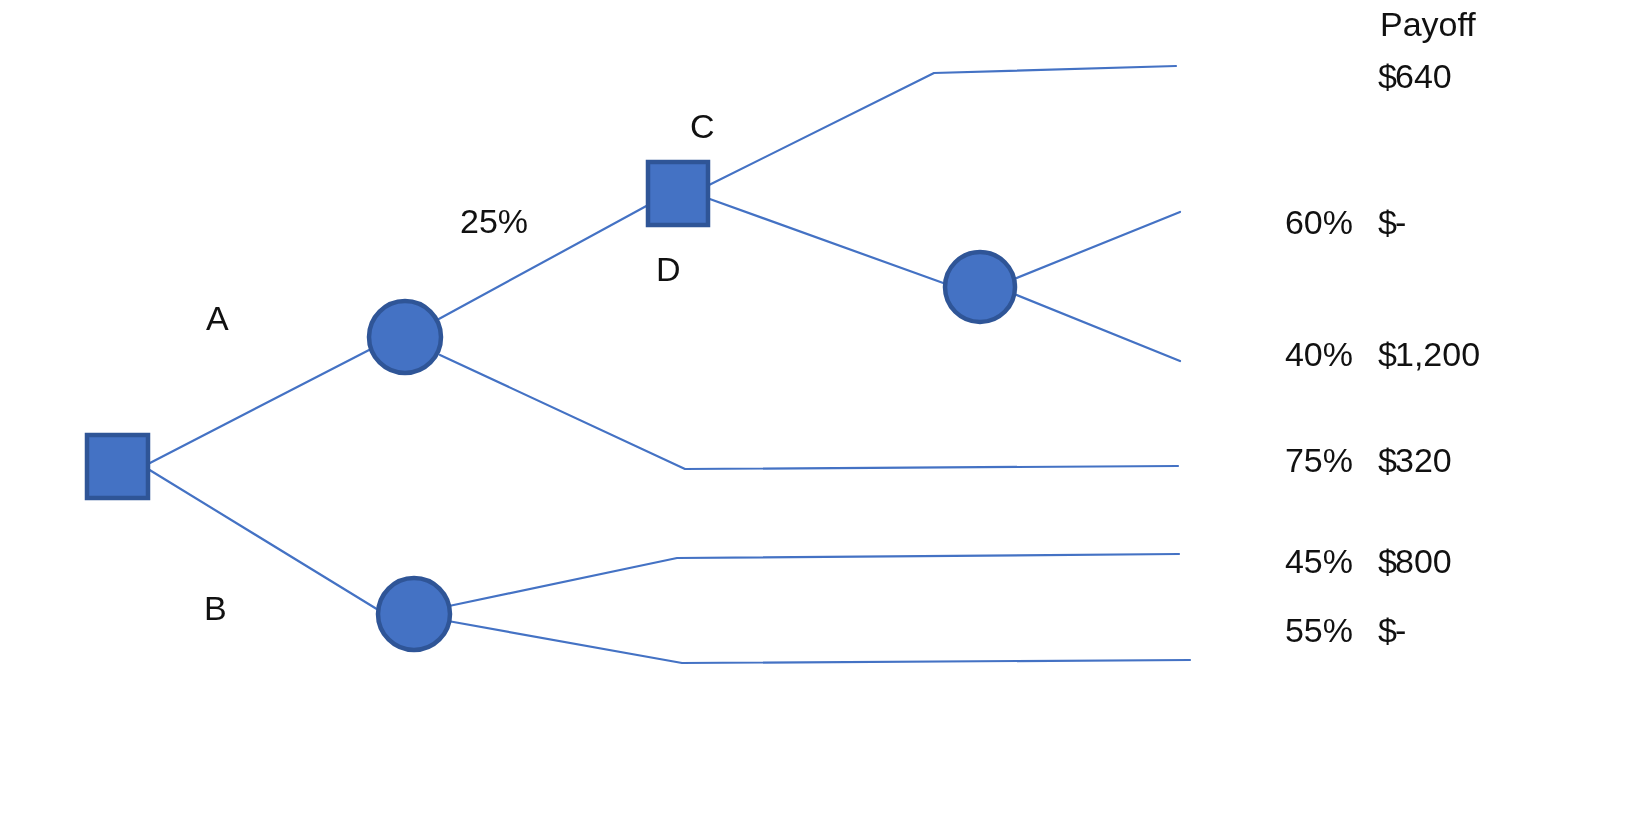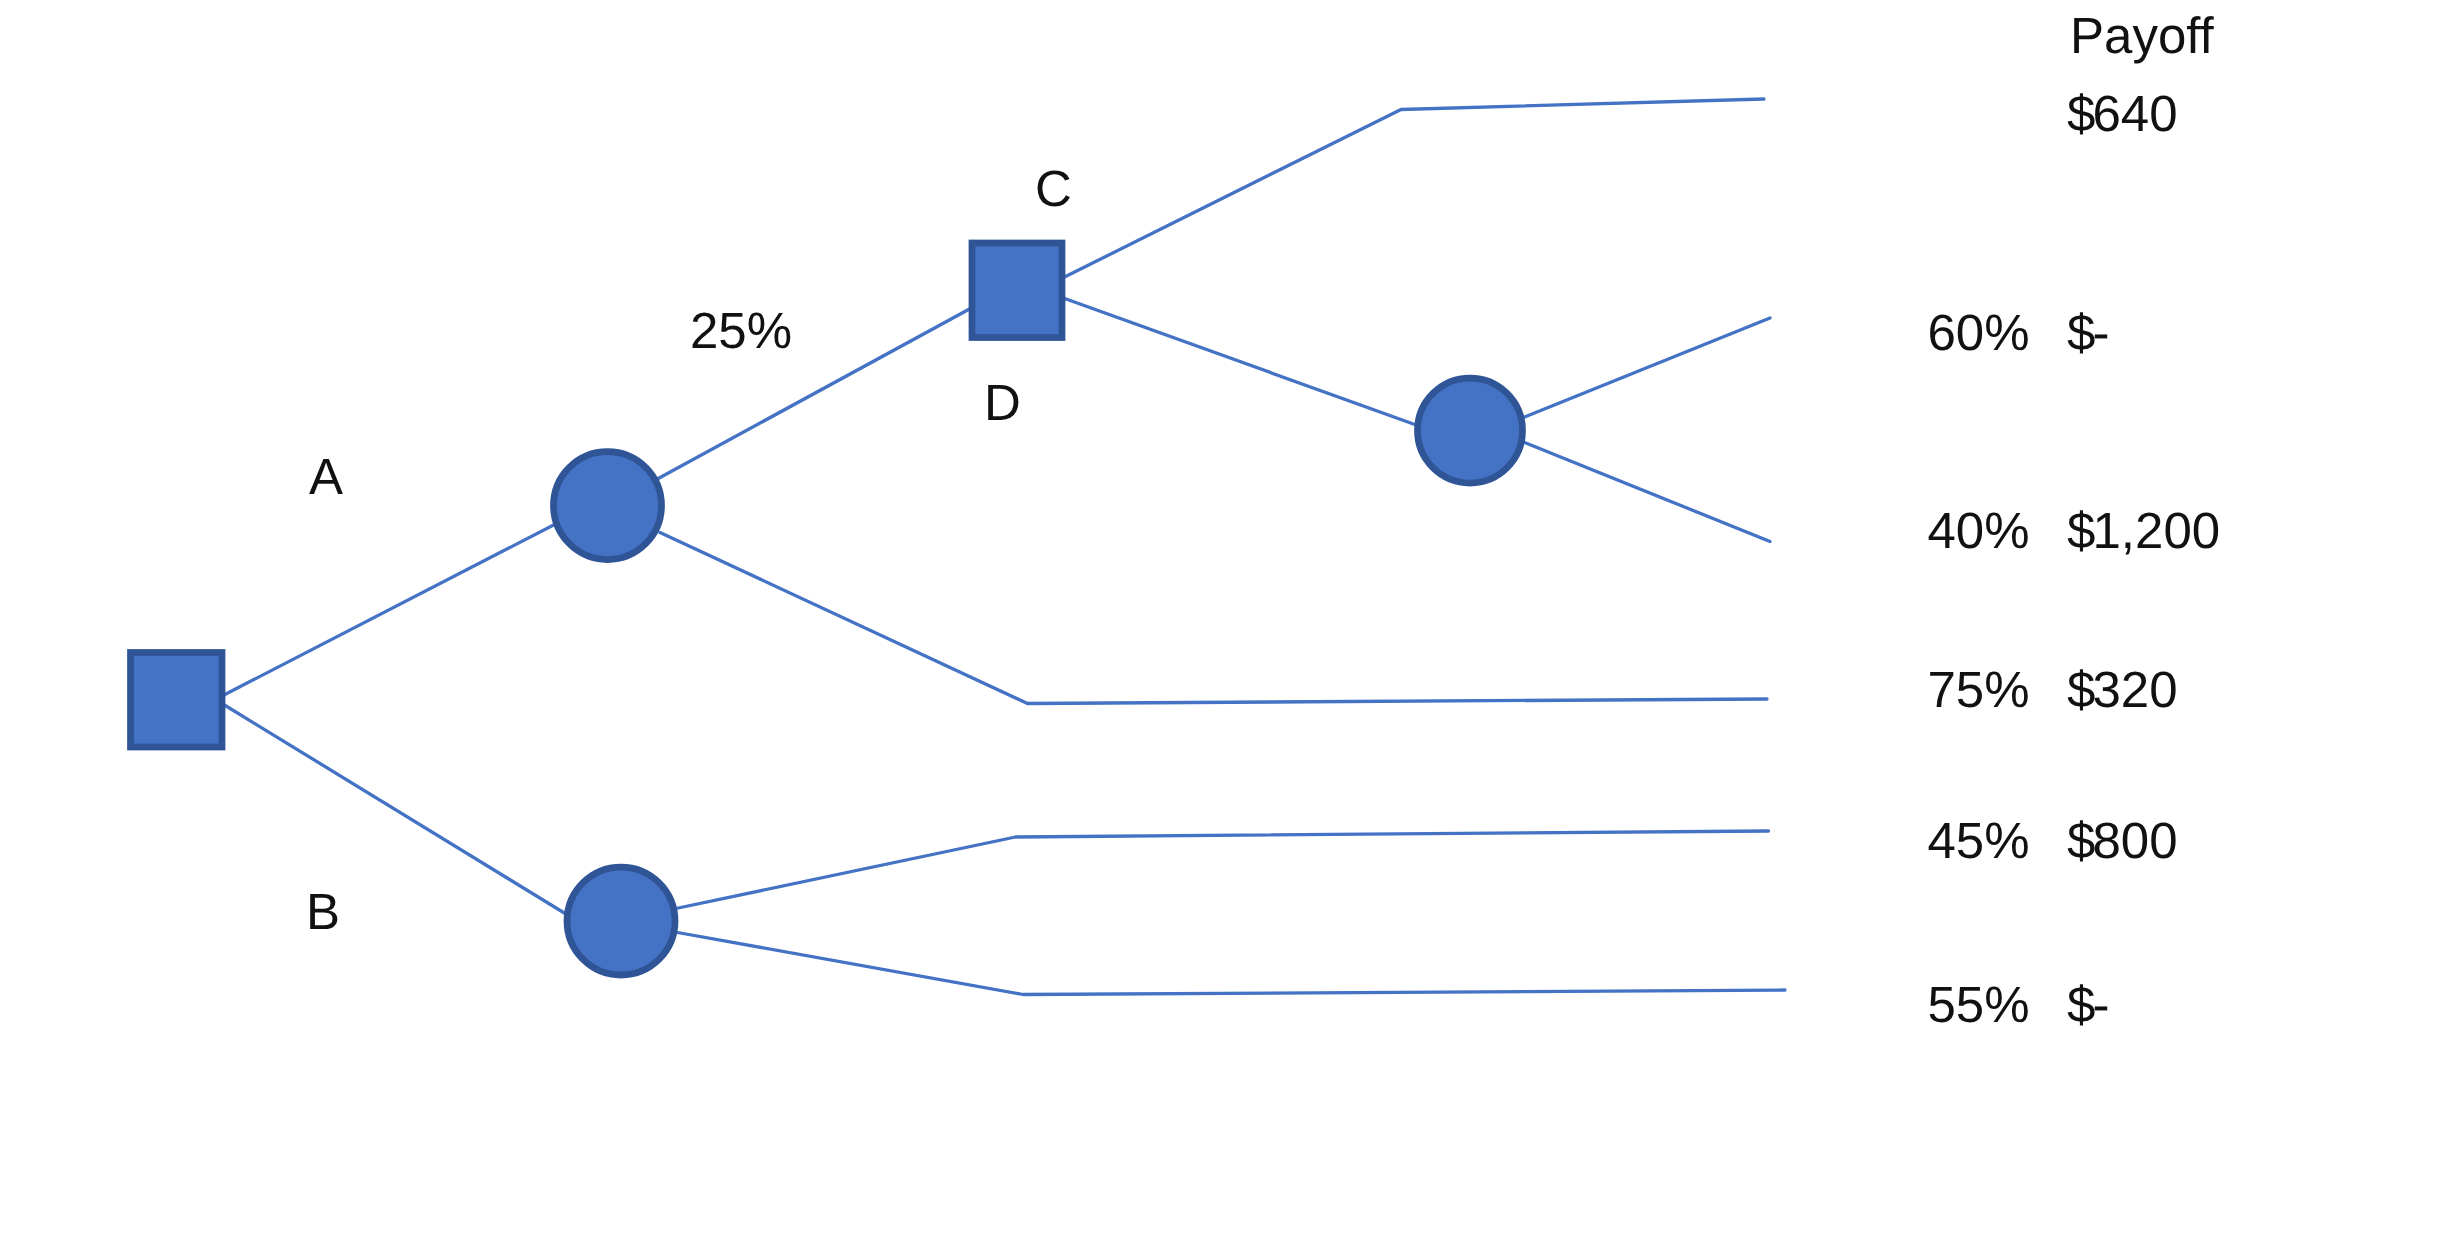--- a/index.html
+++ b/index.html
@@ -141,21 +141,21 @@
   <div class="trow" style="top:438px;padding-left:36px;">
     <div class="prob">75%</div>
     <div class="cur">$</div>
     <div class="pay">320</div>
   </div>
   <div class="trow" style="top:539px;">
     <div class="prob">45%</div>
     <div class="cur">$</div>
     <div class="pay">800</div>
   </div>
-  <div class="trow" style="top:648px;">
+  <div class="trow" style="top:608px;">
     <div class="prob">55%</div>
     <div class="cur">$</div>
     <div class="pay dash">-</div>
   </div>
 
   <div class="question">
     <div>Create risk profiles and cumulative risk profiles for all possible strategies (decisions) in the decision</div>
     
   </div>
 

